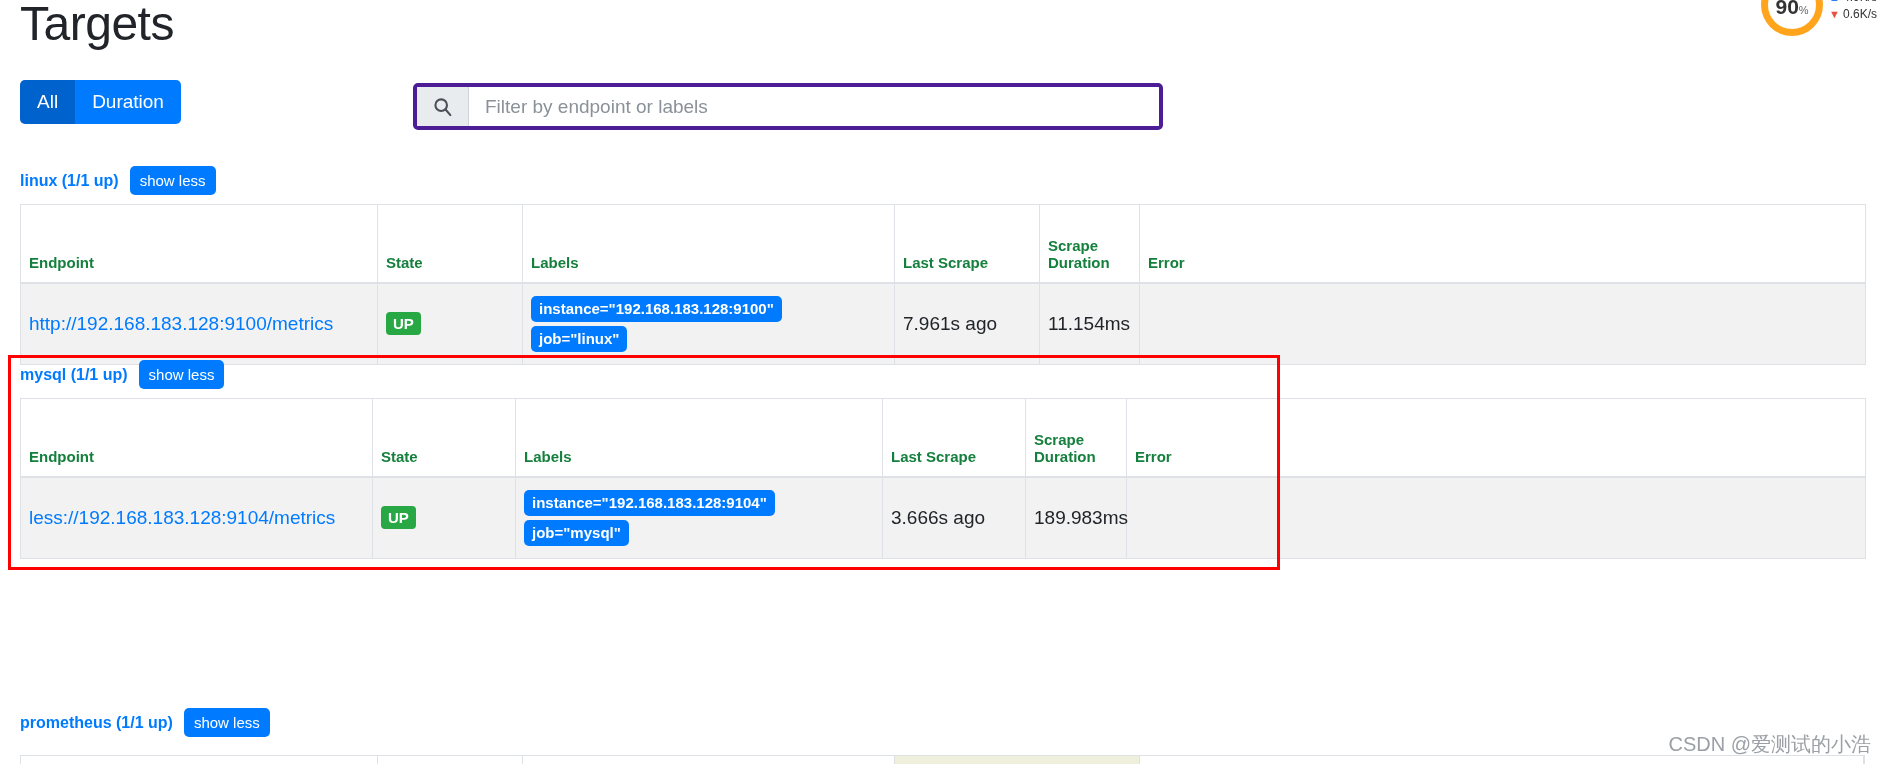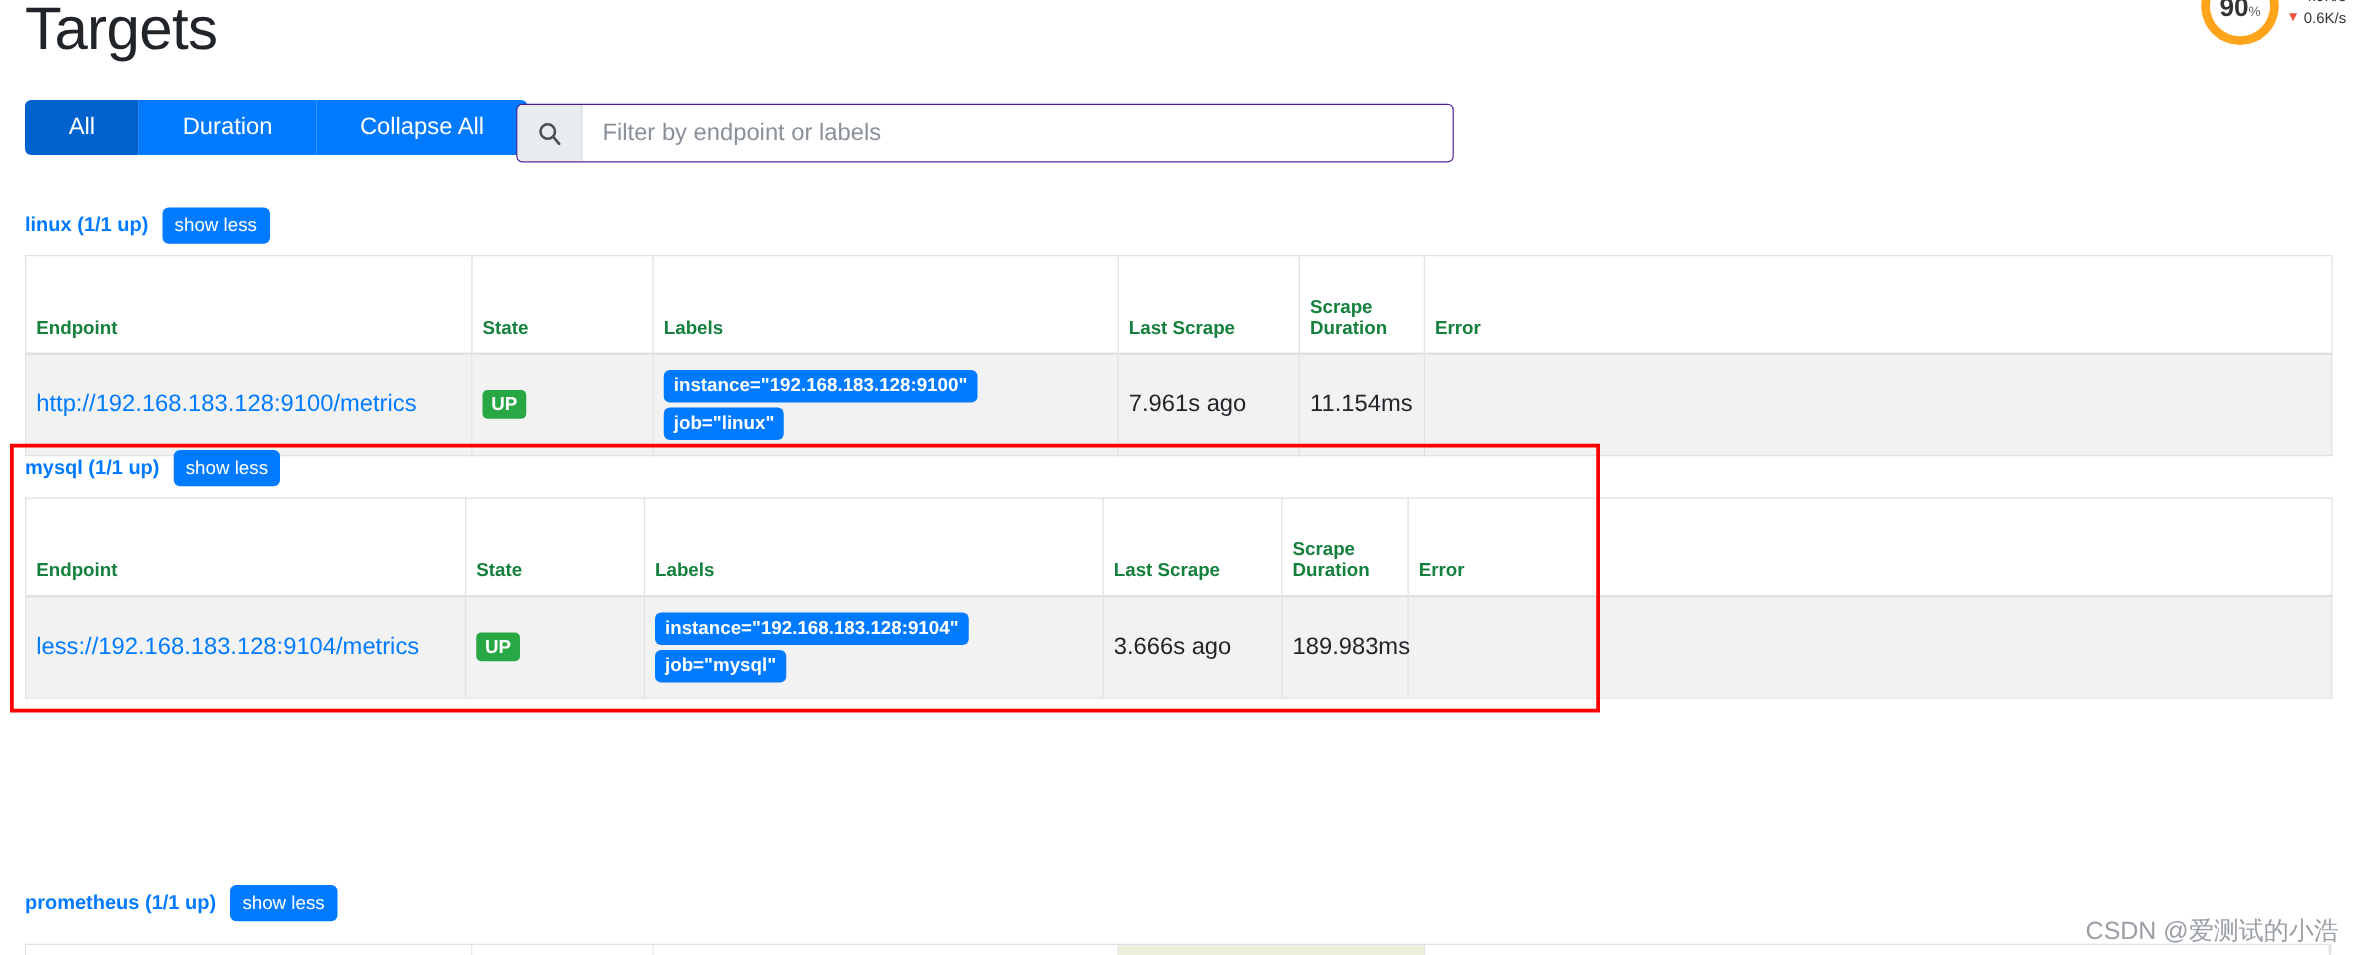--- a/index.html
+++ b/index.html
@@ -28,35 +28,35 @@
     left: 20px; top: 80px;
     display: flex;
     align-items: flex-start;
   }
   .btn-group { display: flex; border-radius: 5px; overflow: hidden; }
   .btn {
     border: none;
     font-family: "Liberation Sans", sans-serif;
     font-size: 19px;
     color: #ffffff;
-    padding: 11px 35px;
+    padding: 11px 17px;
     cursor: pointer;
     white-space: nowrap;
     line-height: 22px;
   }
   .btn-active { background: #0062cc; }
   .btn-normal { background: #007bff; }
 
   .search-wrap {
     position: absolute;
     left: 413px; top: 83px;
     display: flex;
     width: 750px;
     height: 47px;
-    border: 1px solid #4c1d95;
+    border: 4px solid #4c1d95;
     border-radius: 5px;
     overflow: hidden;
     background: #fff;
   }
   .search-prefix {
     width: 52px;
     background: #e9ecef;
     border-right: 1px solid #ced4da;
     display: flex; align-items: center; justify-content: center;
     color: #495057;
@@ -216,21 +216,20 @@
 <body>
 
 <div class="page">
 
   <div class="page-title">Targets</div>
 
   <div class="controls">
     <div class="btn-group">
       <button class="btn btn-active">All</button>
       <button class="btn btn-normal">Duration</button>
-      <button class="btn btn-normal">Collapse All</button>
     </div>
   </div>
 
   <div class="search-wrap">
     <div class="search-prefix">
       <svg width="21" height="21" viewBox="0 0 24 24" fill="none" stroke="#495057" stroke-width="2.4" stroke-linecap="round">
         <circle cx="10.5" cy="10.5" r="6.6"></circle>
         <line x1="15.5" y1="15.5" x2="21" y2="21.8"></line>
       </svg>
     </div>

